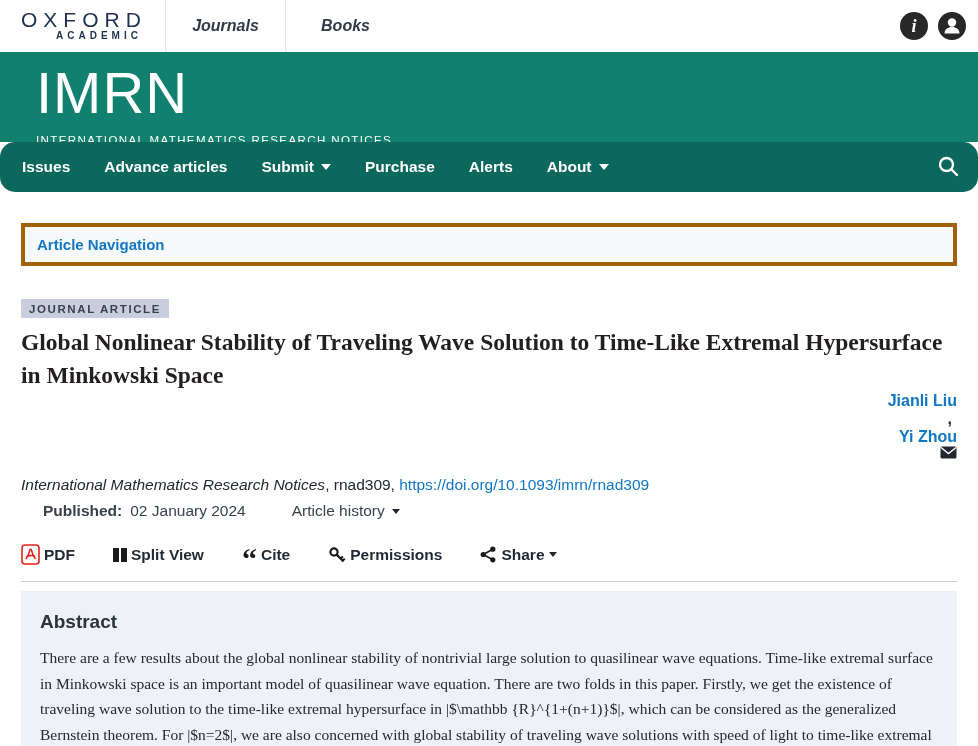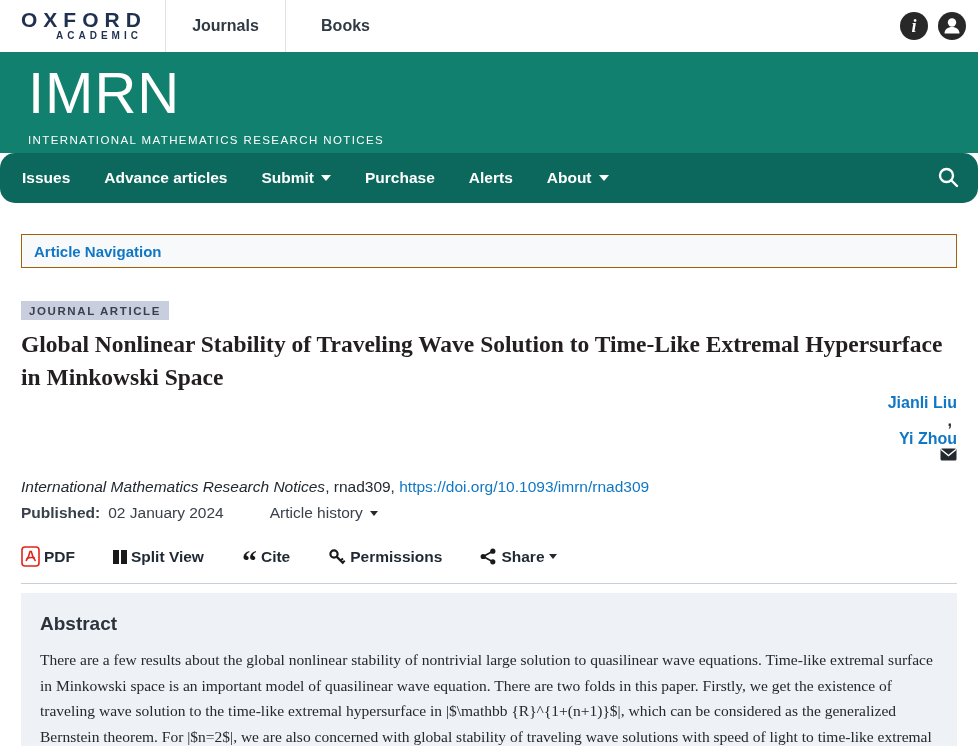--- a/index.html
+++ b/index.html
@@ -2,60 +2,60 @@
 <html><head>
 <meta charset="utf-8">
 <style>
   * { margin:0; padding:0; box-sizing:border-box; }
   html,body { width:978px; height:746px; overflow:hidden; background:#fff;
               font-family:"Liberation Sans", sans-serif; }
 
   
   .topbar { position:relative; height:52px; background:#fff; display:flex; align-items:stretch; }
   .logo { width:165px; display:flex; flex-direction:column; justify-content:center; padding-left:21px; cursor:pointer; }
-  .logo-line1 { color:#1f3050; font-size:21px; font-weight:bold; letter-spacing:6px; line-height:20px; }
+  .logo-line1 { color:#1f3050; font-size:21px; font-weight:normal; letter-spacing:6px; line-height:20px; }
   .logo-line2 { color:#1f3050; font-size:10px; font-weight:bold; letter-spacing:4px; text-align:left; padding-left:35px; line-height:12px; }
   .top-tab { width:120px; border-left:1px solid #e2e2e2; display:flex; align-items:center; justify-content:center;
-             font-size:16px; font-weight:bold; color:#2f3a45; cursor:pointer; }
+             font-size:16px; font-weight:bold; color:#2f3a45; cursor:pointer;font-style:italic; }
   .top-tab:last-of-type { border-right:1px solid #e2e2e2; }
   .top-icons { position:absolute; right:12px; top:0; height:52px; display:flex; align-items:center; gap:10px; }
   .circle-icon { width:28px; height:28px; border-radius:50%; background:#282828; display:flex; align-items:center; justify-content:center; cursor:pointer; }
   .info-glyph { color:#fff; font-family:"Liberation Serif", serif; font-weight:bold; font-style:italic; font-size:18px; line-height:28px; }
 
   
-  .banner { height:101px; background:#12806e; color:#fff; padding:10px 0 0 28px; cursor:default; }
+  .banner { height:90px; background:#12806e; color:#fff; padding:10px 0 0 36px; cursor:default; }
   .banner-abbr { font-size:58px; letter-spacing:1px; line-height:62px; font-weight:normal;
                  font-family:"Liberation Sans", sans-serif; }
   .banner-name { font-size:11.5px; letter-spacing:1.4px; margin-top:10px; }
 
   
   .mainnav { position:relative; height:50px; background:#0c685c; display:flex; align-items:center; padding-left:22px; gap:34px;border-radius:15px; }
   .nav-item { color:#fff; font-size:15.5px; font-weight:bold; cursor:pointer; display:flex; align-items:center; gap:7px; }
   .caret-down { width:0; height:0; border-left:5px solid transparent; border-right:5px solid transparent; border-top:6px solid #fff; display:inline-block; }
   .nav-search { position:absolute; right:16px; top:11px; cursor:pointer; }
 
   
   .content { padding:0 21px; }
-  .article-nav-box { margin-top:31px; border:1px solid #a16207; background:#f8f9fa; height:34px;
+  .article-nav-box { margin-top:31px; border:4px solid #a16207; background:#f8f9fa; height:43px;
                      display:flex; align-items:center; padding-left:12px; }
   .article-nav-link { color:#1077c5; font-size:15px; font-weight:bold; cursor:pointer; }
 
   .badge { display:inline-block; margin-top:33px; background:#c8cede; color:#39414b; font-size:11.5px;
            font-weight:bold; letter-spacing:1.6px; padding:4px 8px 3px; }
   .title { margin-top:8px; font-family:"Liberation Serif", serif; font-weight:bold; font-size:23.5px;
            line-height:33px; color:#231f20; max-width:946px; }
   .authors { display:flex; align-items:flex-end; font-size:16px; font-weight:bold;flex-direction:column; }
   .author-link { color:#1077c5; cursor:pointer; }
   .author-sep { color:#23292f; margin-right:5px; }
   .env-icon { margin-left:7px; cursor:pointer; display:inline-flex; }
 
   .citation { margin-top:17px; font-size:15.5px; color:#23292f; }
   .citation .jname { font-style:italic; }
   .citation .doi { color:#1077c5; cursor:pointer; }
-  .pubrow { margin-top:8px; font-size:15.5px; color:#39414b; display:flex; align-items:flex-start; }
+  .pubrow { margin-top:8px; font-size:15.5px; color:#39414b; display:flex; align-items:flex-start;margin-left:22px; }
   .pub-label { font-weight:bold; margin-right:8px; }
   .hist { margin-left:46px; display:flex; align-items:center; gap:7px; cursor:pointer; color:#39414b; }
   .caret-down-dark { width:0; height:0; border-left:4.5px solid transparent; border-right:4.5px solid transparent; border-top:5.5px solid #23292f; display:inline-block; }
 
   
   .toolbar { margin-top:24px; display:flex; align-items:center; gap:38px; padding-bottom:16px; border-bottom:1px solid #c7d0d8; }
   .tool { display:flex; align-items:center; gap:4px; font-size:15.5px; font-weight:bold; color:#1f2933; cursor:pointer; }
   .split-icon { display:inline-flex; gap:2px; }
   .split-icon span { width:6px; height:14px; background:#1a1a1a; display:inline-block; }
   .quote-icon { font-family:"Liberation Serif", serif; font-weight:bold; font-size:30px; line-height:14px; height:14px; color:#1a1a1a; overflow:visible; position:relative; top:4px; }

